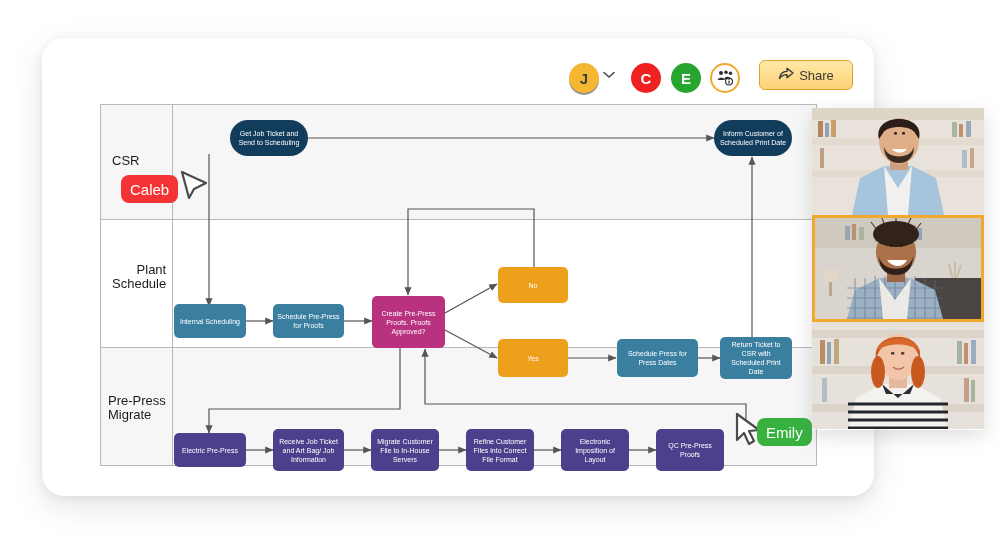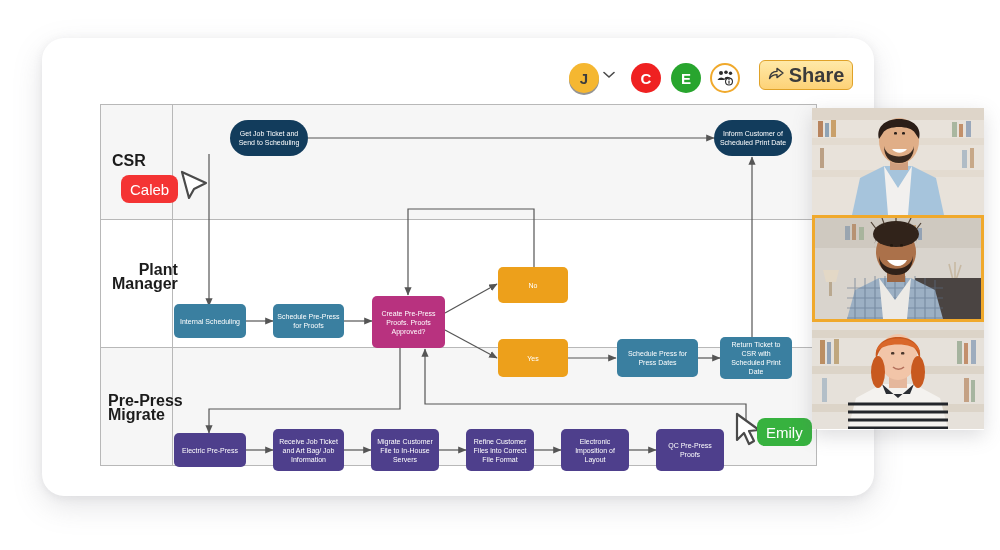--- a/index.html
+++ b/index.html
@@ -43,42 +43,42 @@
     border-radius:50%;border:2px solid #f0a92c;background:#ffffff;
     box-sizing:border-box;display:flex;align-items:center;justify-content:center;
   }
   #share-button{
     position:absolute;left:717px;top:22px;width:94px;height:30px;
     border-radius:6px;border:1px solid #e0a228;
     background:linear-gradient(#ffe9a8,#fdd277);
     display:flex;align-items:center;justify-content:center;gap:5px;
     cursor:pointer;box-sizing:border-box;
   }
-  #share-label{font-size:20px;font-weight:bold;color:#3b3b3b;}
+  #share-label{font-size:13px;font-weight:normal;color:#3b3b3b;}
 
   
   #flow-canvas{
     position:absolute;left:58px;top:66px;width:717px;height:362px;
   }
   #flow-svg{position:absolute;left:0;top:0;}
 
   .node{
     position:absolute;box-sizing:border-box;
     display:flex;align-items:center;justify-content:center;
     text-align:center;color:#ffffff;font-size:7px;line-height:9px;
     padding:2px 4px;cursor:pointer;
   }
   .n-csr{background:#123c5c;border-radius:40px;}
   .n-blue{background:#3a7fa0;border-radius:5px;}
   .n-pink{background:#b8327f;border-radius:5px;}
   .n-orange{background:#eda01b;border-radius:5px;}
   .n-purple{background:#4e3f8c;border-radius:5px;}
 
   .lane-label{
-    position:absolute;font-size:16px;font-weight:bold;color:#1c1c1c;
+    position:absolute;font-size:13px;font-weight:normal;color:#1c1c1c;
     line-height:14px;
   }
 
   
   .nametag{
     position:absolute;border-radius:8px;color:#ffffff;
     font-size:15px;display:flex;align-items:center;justify-content:center;
     padding:4px 9px;height:28px;box-sizing:border-box;
   }
   #tag-caleb{left:121px;top:175px;background:#f43434;}
@@ -189,21 +189,21 @@
         <line x1="434" y1="346" x2="461" y2="346" marker-end="url(#arw)"></line>
         <line x1="529" y1="346" x2="556" y2="346" marker-end="url(#arw)"></line>
       </g>
     </svg>
 
     <div class="lane-label" style="left:12px;top:50px;">
       <span>CSR</span>
     </div>
     <div class="lane-label" style="left:12px;top:159px;text-align:right;">
       <div>Plant</div>
-      <div>Manager</div>
+      <div>Schedule</div>
     </div>
     <div class="lane-label" style="left:8px;top:290px;">
       <div>Pre-Press</div>
       <div>Migrate</div>
     </div>
 
     <div class="node n-csr" style="left:130px;top:16px;width:78px;height:36px;">
       <span>Get Job Ticket and Send to Scheduling</span>
     </div>
     <div class="node n-csr" style="left:614px;top:16px;width:78px;height:36px;">

